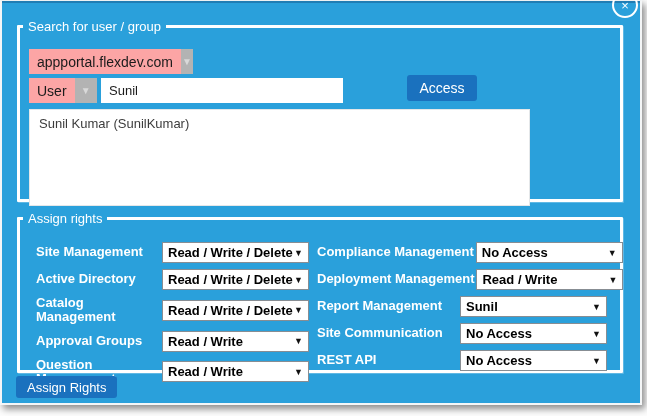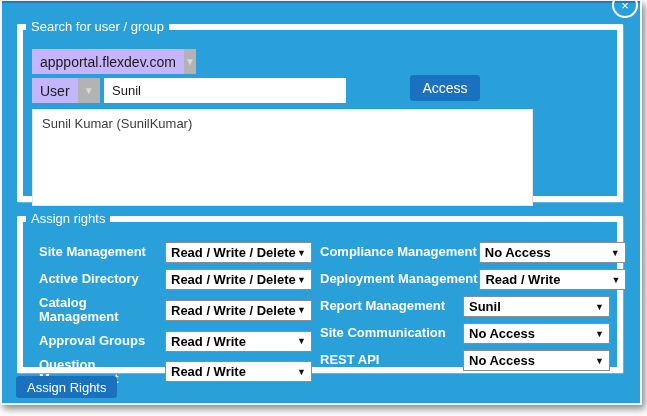--- a/index.html
+++ b/index.html
@@ -14,32 +14,32 @@
   }
 
   .close-btn {
     position:absolute; right:2px; top:-9px; width:26px; height:26px;
     border:2px solid #fff; border-radius:50%;
     color:#fff; display:flex; align-items:flex-end; justify-content:center;
     font-size:13px; line-height:1; padding-bottom:4px; cursor:pointer; z-index:5;
   }
 
   fieldset {
-    position:absolute; border:6px solid #ffffff; border-radius:1px;
+    position:absolute; border:3px solid #ffffff; border-radius:1px;
     box-shadow:1px 1px 0 rgba(255,255,255,.25);
   }
   legend { color:#fff; font-size:13px; padding:0 5px; margin-left:3px; }
 
   .fs-search { left:15px; top:18px;  width:606px; height:183px; }
   .fs-rights { left:15px; top:210px; width:606px; height:162px; }
 
   
   .combo { position:absolute; display:flex; height:25px; cursor:default; }
   .combo-text {
-    background:#c4b5fd; color:#1b1b1b; font-size:14px; display:flex; align-items:center;
+    background:#fca5a5; color:#1b1b1b; font-size:14px; display:flex; align-items:center;
     padding:0 8px; height:100%; flex:1 1 auto; white-space:nowrap;
   }
   .combo-btn {
     width:24px; height:100%; background:#b3b3b3; display:flex; align-items:center;
     justify-content:center; color:#d9d9d9; font-size:10px;
   }
   .combo-domain { left:9px;  top:15px; width:164px; }
   .combo-type   { left:9px;  top:44px; width:68px;  }
 
   .search-input {

